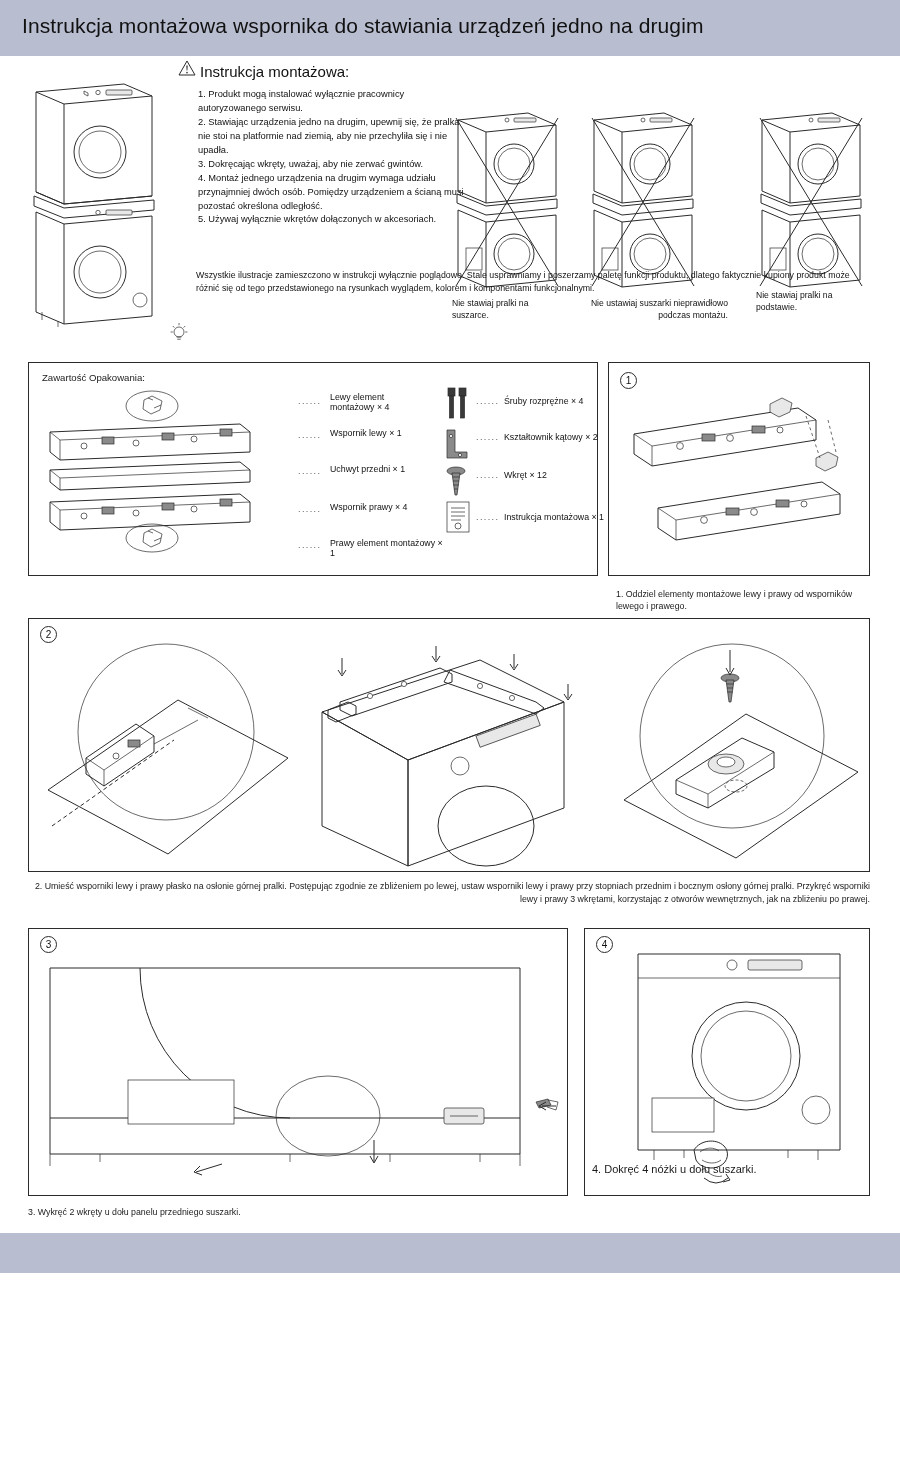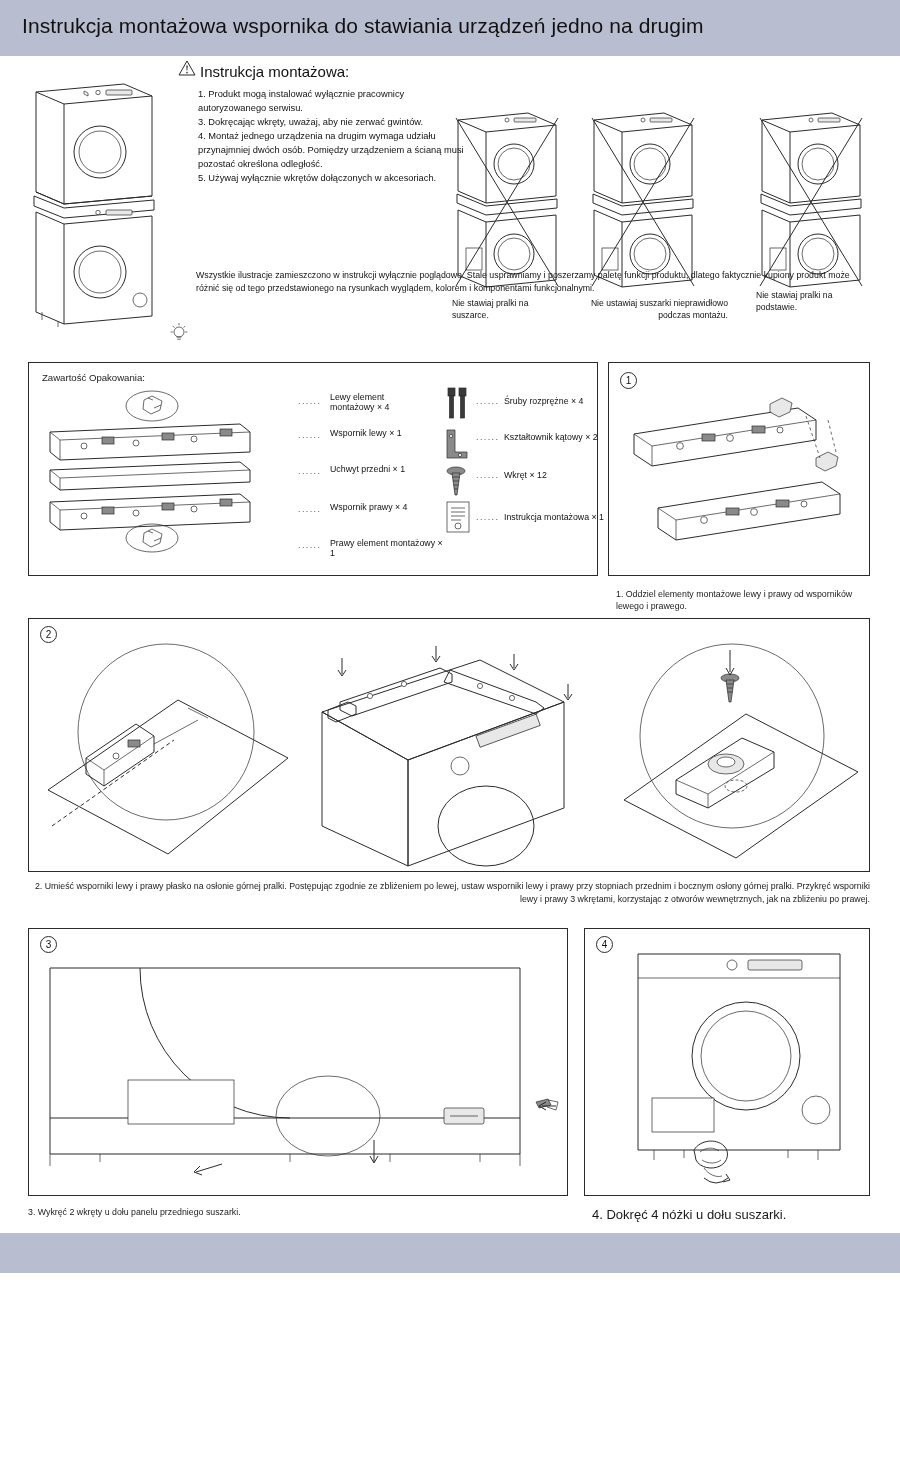--- a/index.html
+++ b/index.html
@@ -57,21 +57,21 @@
 
   
   .parts-label { position:absolute; left:42px; top:372px; font-size:9.6px; }
   .dots { position:absolute; font-size:9px; color:#555; letter-spacing:1.4px; }
   .part-label { position:absolute; font-size:8.8px; color:#111; }
 
   
   .cap-step1 { position:absolute; left:616px; top:588px; width:250px; font-size:8.8px; line-height:1.4; }
   .cap-step2 { position:absolute; left:28px; top:880px; width:842px; font-size:8.8px; line-height:1.45;text-align:right; }
   .cap-step3 { position:absolute; left:28px; top:1207px; font-size:8.8px; }
-  .cap-step4 { position:absolute; left:592px; top:1207px; font-size:13px; }
+  .cap-step4 { position:absolute; left:592px; top:1163px; font-size:11px; }
 </style>
 </head>
 <body>
 
 <div class="page">
 
   <div class="header-bar"></div>
   <div class="header-title">Instrukcja montażowa wspornika do stawiania urządzeń jedno na drugim</div>
 
   <div style="position:absolute;left:28px;top:78px;">
@@ -107,20 +107,21 @@
   <div style="position:absolute;left:178px;top:60px;">
     <svg width="18" height="16" viewBox="0 0 18 16">
       <path class="ln" d="M9 1 L17 15 L1 15 Z" stroke-width="1.2"></path>
       <path d="M8.3 5.5 h1.4 l-0.3 5 h-0.8 Z" class="fill-d"></path>
       <circle class="fill-d" cx="9" cy="12.6" r="0.85"></circle>
     </svg>
   </div>
   <div class="instr-head">Instrukcja montażowa:</div>
   <div class="instr-body">
     <p>1. Produkt mogą instalować wyłącznie pracownicy autoryzowanego serwisu.</p>
+    <p>2. Stawiając urządzenia jedno na drugim, upewnij się, że pralka nie stoi na platformie nad ziemią, aby nie przechyliła się i nie upadła.</p>
     <p>3. Dokręcając wkręty, uważaj, aby nie zerwać gwintów.</p>
     <p>4. Montaż jednego urządzenia na drugim wymaga udziału przynajmniej dwóch osób. Pomiędzy urządzeniem a ścianą musi pozostać określona odległość.</p>
     <p>5. Używaj wyłącznie wkrętów dołączonych w akcesoriach.</p>
   </div>
 
   <div style="position:absolute;left:452px;top:108px;">
     <svg width="112" height="182" viewBox="0 0 112 182">
       <path class="ln" d="M6 12 L76 5 L104 17 L104 88 L34 95 L6 83 Z"></path>
       <path class="ln" d="M6 12 L34 24 L104 17"></path>
       <path class="ln" d="M34 24 L34 95"></path>

